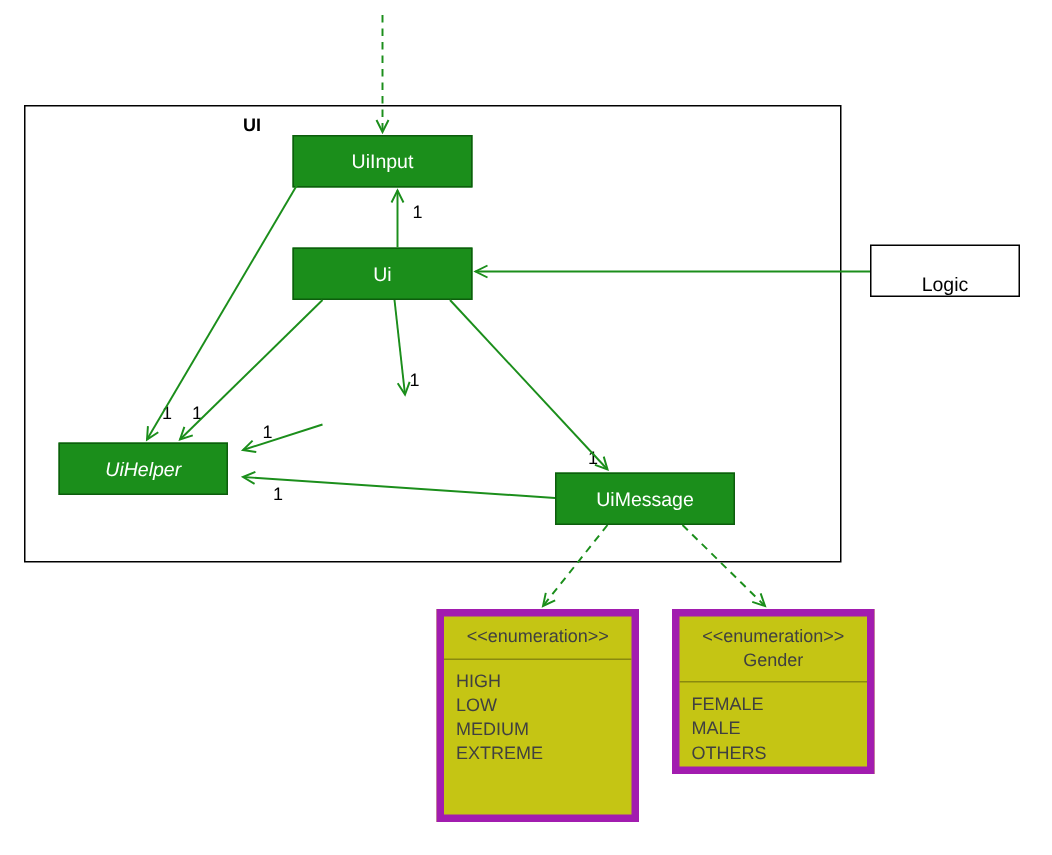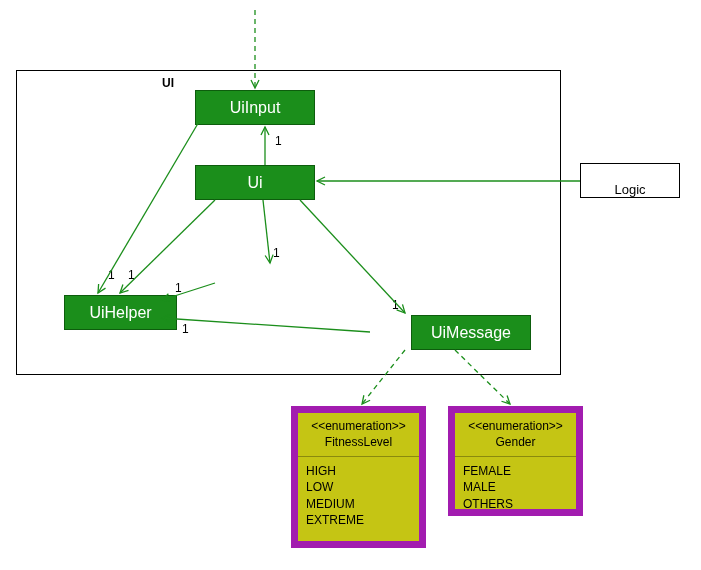--- a/index.html
+++ b/index.html
@@ -1,56 +1,55 @@
 <!DOCTYPE html>
 <html><head>
 <meta charset="utf-8">
 <style>
   * { box-sizing: border-box; margin: 0; padding: 0; }
   body { font-family: Arial, sans-serif; font-size: 13px; width: 701px; height: 570px; position: relative; background: white; }
   .canvas { position: relative; width: 640px; height: 570px; }
   .package { position: absolute; border: 1px solid #000; background: white; }
   .package-label { position: absolute; font-weight: bold; font-size: 12px; }
-  .class-box { position: absolute; background: #1B8E1B; color: white; border: 1px solid #0d5d0d; display: flex; align-items: center; justify-content: center; font-size: 16px; }
+  .class-box { position: absolute; background: #1B8E1B; color: white; border: 1px solid #0d5d0d; display: flex; align-items: center; justify-content: center; font-size: 13px; }
   .logic-box { position: absolute; background: white; color: black; border: 1px solid #000; display: flex; align-items: flex-end; justify-content: center; font-size: 13px; }
-  .enum-box { position: absolute; background: #C5C514; color: #000000; border: 7px solid #a21caf; }
+  .enum-box { position: absolute; background: #C5C514; color: #404040; border: 5px solid #a21caf; }
   .enum-header { text-align: center; padding: 6px 4px; border-bottom: 1px solid #8a8a0e; font-size: 12px; line-height: 1.3; }
   .enum-body { padding: 6px 8px; font-size: 12px; line-height: 1.35; }
   svg.arrows { position: absolute; top: 0; left: 0; width: 701px; height: 570px; pointer-events: none; }
   .mult { position: absolute; font-size: 12px; color: #000; }
 </style>
 </head>
 <body>
 
 <div class="canvas">
 
   <div class="package" style="left:16px; top:70px; width:545px; height:305px;"></div>
   <div class="package-label" style="left:162px; top:76px;">UI</div>
 
   <div class="class-box" style="left:195px; top:90px; width:120px; height:35px;">
       <span>UiInput</span>
     </div>
   <div class="class-box" style="left:195px; top:165px; width:120px; height:35px;">
       <span>Ui</span>
     </div>
-  <div class="class-box" style="left:64px; top:295px; width:113px; height:35px;">
+  <div class="class-box" style="left:39px; top:295px; width:113px; height:35px;font-style:italic;">
       <span>UiHelper</span>
     </div>
-  <div class="class-box" style="left:370px; top:315px; width:120px; height:35px;margin-left:41px;">
+  <div class="class-box" style="left:370px; top:315px; width:120px; height:35px;">
       <span>UiMessage</span>
     </div>
 
   <div class="logic-box" style="left:580px; top:163px; width:100px; height:35px;">
       <span>Logic</span>
     </div>
 
   <div class="enum-box" style="left:291px; top:406px; width:135px; height:142px;">
     <div class="enum-header">
       <div>&lt;&lt;enumeration&gt;&gt;</div>
-      <div>FitnessLevel</div>
     </div>
     <div class="enum-body">
       <div>HIGH</div>
       <div>LOW</div>
       <div>MEDIUM</div>
       <div>EXTREME</div>
     </div>
   </div>
 
   <div class="enum-box" style="left:448px; top:406px; width:135px; height:110px;">

